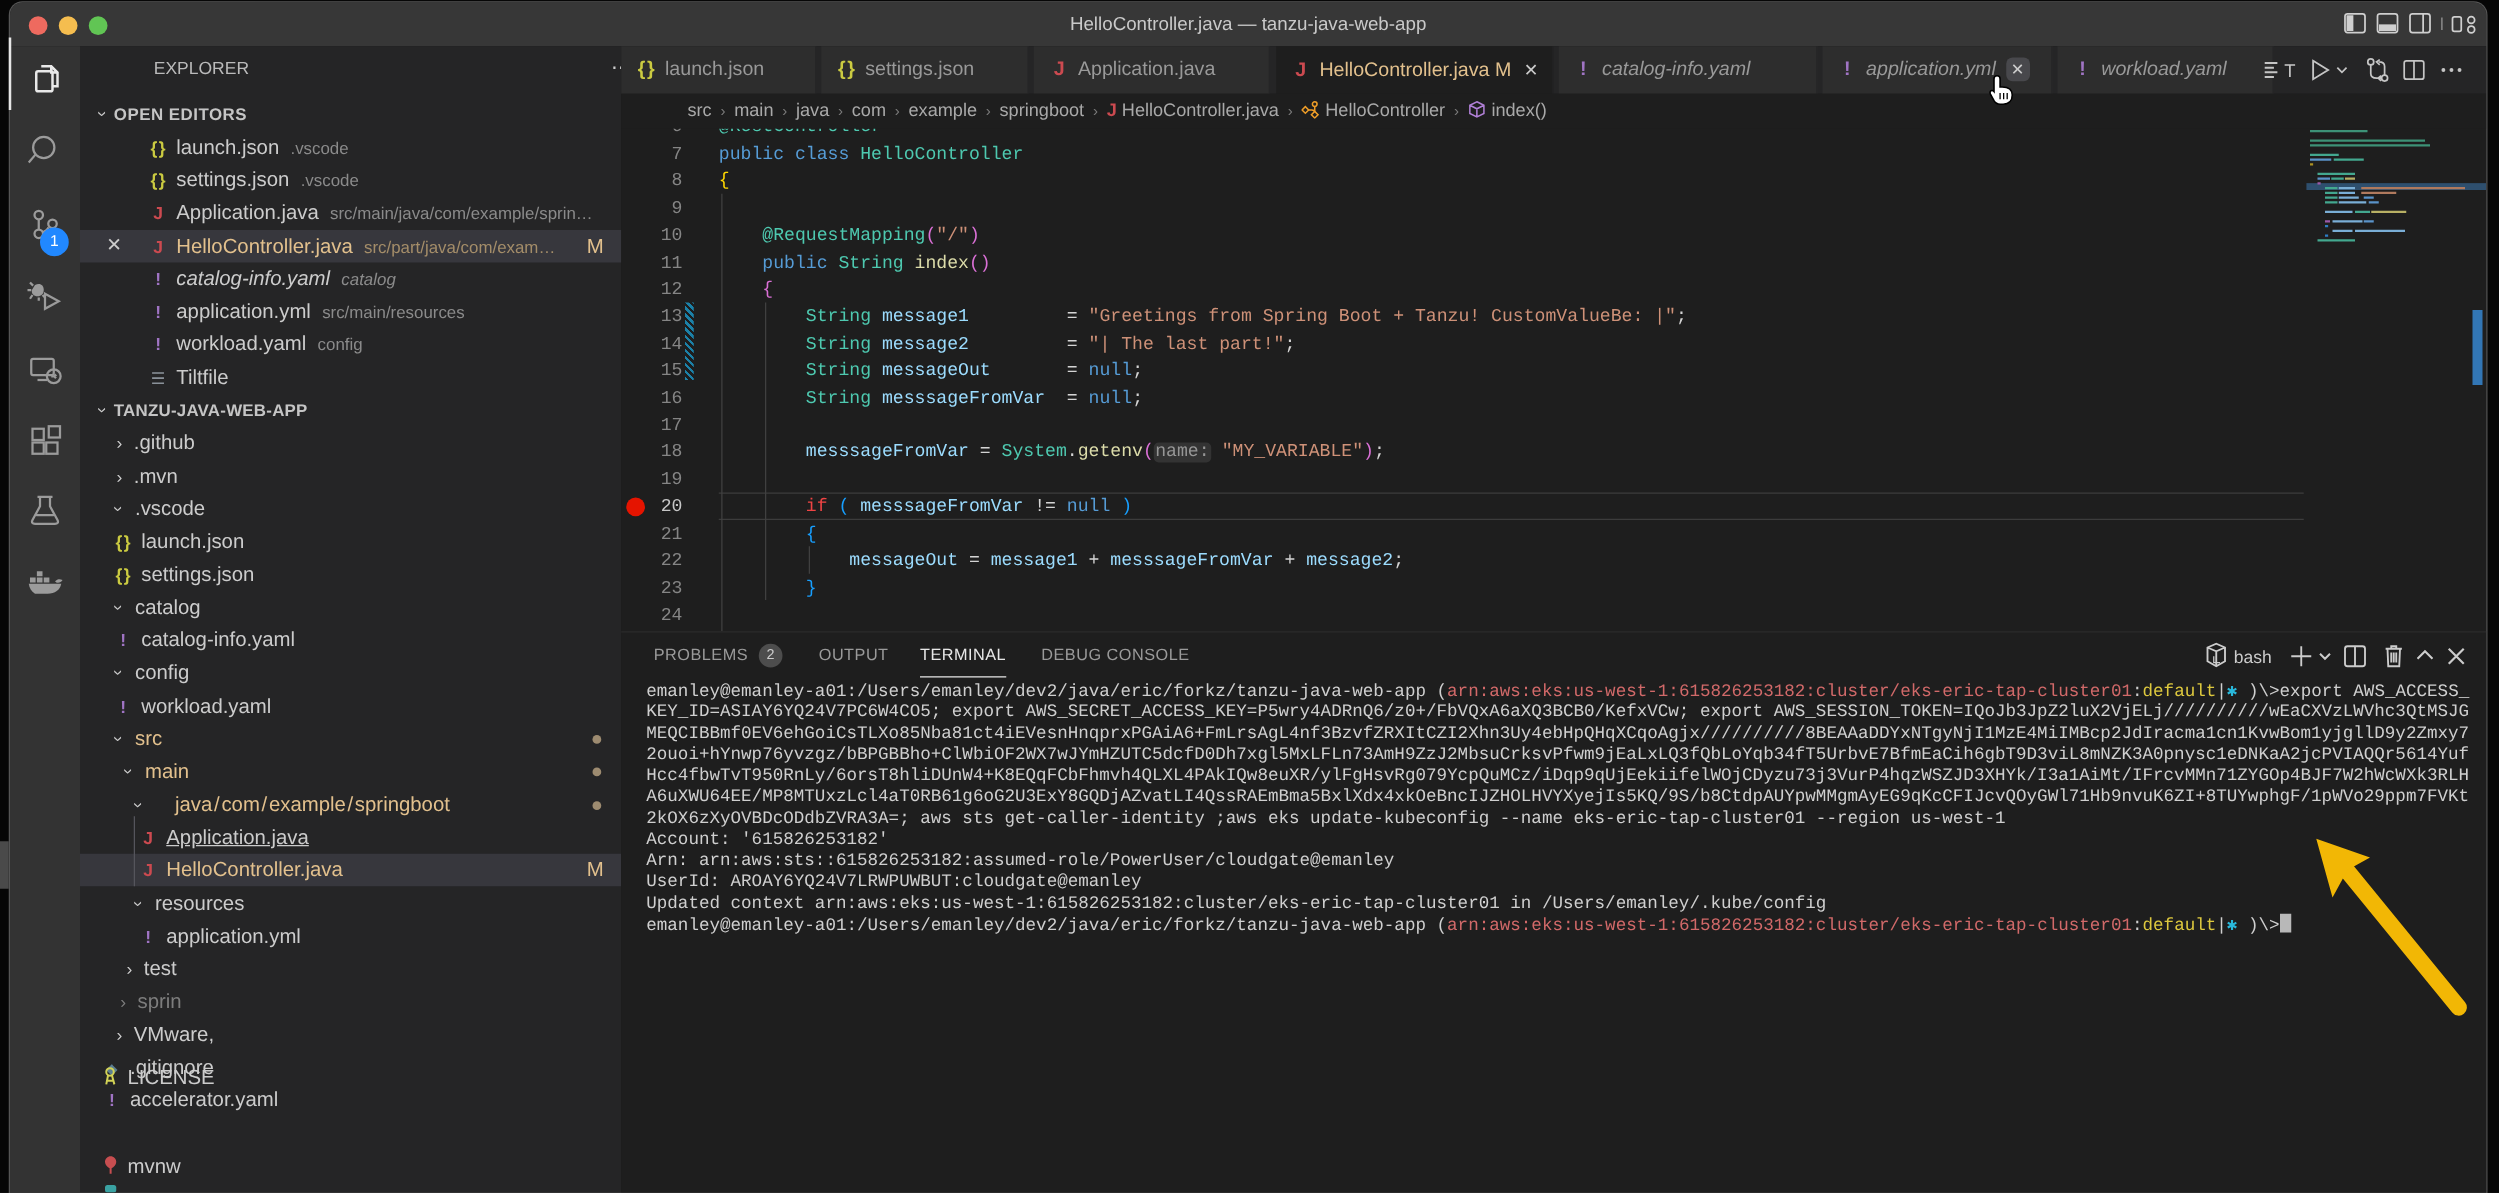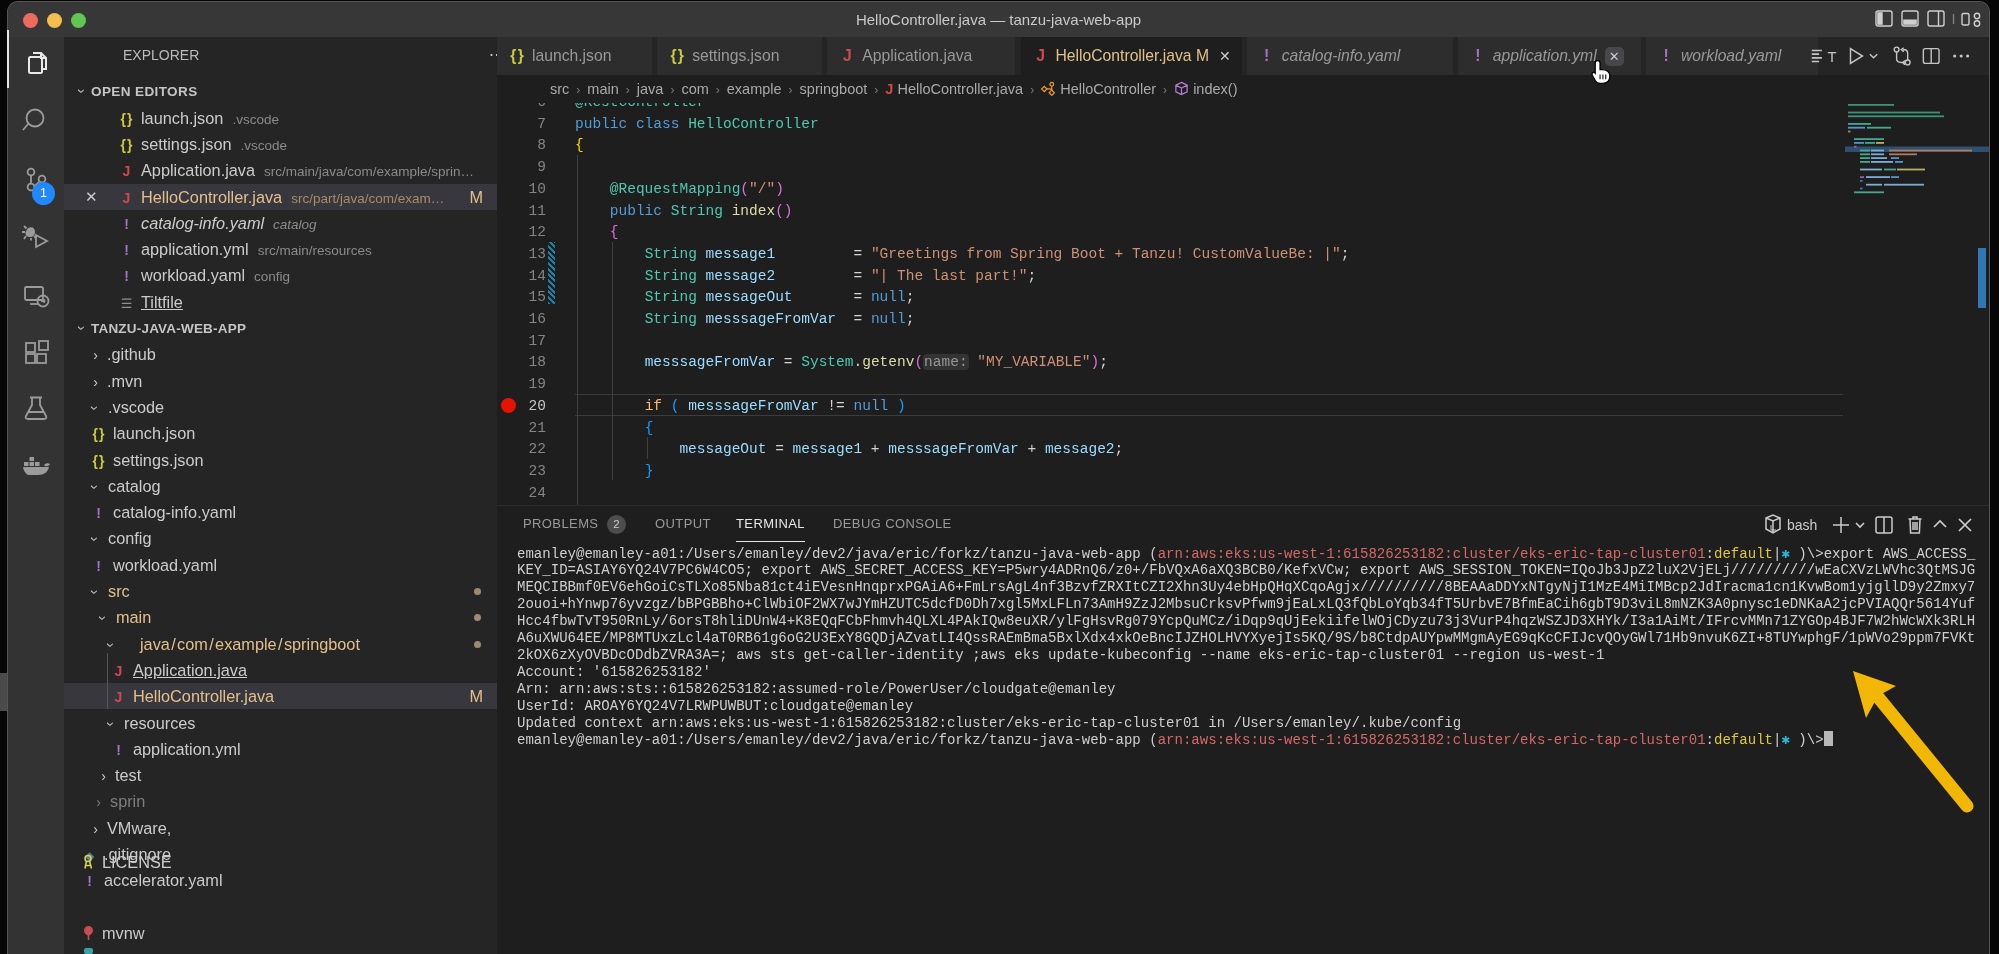--- a/index.html
+++ b/index.html
@@ -34,21 +34,21 @@
 
 #panel { position:absolute; left:0; top:468px; right:0; bottom:0; background:#1e1e1e; border-top:1px solid #2b2b2b; }
 #panelhead { position:absolute; left:0; top:0; width:100%; height:37px; font-size:13px; color:#9a9a9a; }
 .ptab { position:absolute; top:0; height:36px; line-height:36px; letter-spacing:0.4px; }
 .ptab.active { color:#e7e7e7; border-bottom:1.5px solid #e7e7e7; }
 #terminal { position:absolute; left:20px; top:39.5px; }
 pre.term { font-family:"Liberation Mono",monospace; font-size:14.05px; line-height:16.9px; color:#cfcfcf; }
 .tred { color:#d16969; } .tyel { color:#ddc83e; } .tcyan { color:#29b8db; }
 
 .kw { color:#569cd6; } .cls { color:#4ec9b0; } .fn { color:#dcdcaa; } .v { color:#9cdcfe; }
-.str { color:#ce9178; } .ctl { color:#fdba74; } .b1 { color:#ffd700; } .b2 { color:#da70d6; } .b3 { color:#179fff; }
+.str { color:#ce9178; } .ctl { color:#ef4444; } .b1 { color:#ffd700; } .b2 { color:#da70d6; } .b3 { color:#179fff; }
 .hint { color:#969696; background:#333333; border-radius:4px; padding:0 1px; }
 
 .srow { position:absolute; left:0; width:100%; height:26.3px; line-height:26.3px; font-size:16.3px; white-space:nowrap; }
 .sel { background:#37373d; }
 .desc { color:#8b8b8b; font-size:13.5px; margin-left:9px; }
 .mod { color:#e2c08d; }
 .chev { display:inline-block; width:17px; color:#cccccc; font-size:14px; text-align:center; }
 .chev b { display:inline-block; transform:rotate(90deg); font-weight:normal; }
 .badgeM { position:absolute; right:14px; color:#e2c08d; }
 .dot { position:absolute; right:16px; top:10px; width:7px; height:7px; border-radius:50%; background:#9d8b70; }
@@ -128,21 +128,21 @@
   <div id="sidebar">
     <div class="srow" style="top:3px;height:28px;line-height:28px;margin-left:34px;"><span style="margin-left:25px;font-size:14px;color:#bbbbbb;">EXPLORER</span><span style="position:absolute;right:25px;color:#cccccc;letter-spacing:1px;">⋯</span></div>
     <div class="srow" style="top:41px;font-size:13.5px;font-weight:bold;color:#c5c5c5;"><span class="chev" style="margin-left:10px;"><b>›</b></span><span style="letter-spacing:0.4px;">OPEN EDITORS</span></div>
     <div class="srow" style="top:67.6px;"><span style="margin-left:54px;" class="ic icB">{ }</span>launch.json<span class="desc">.vscode</span></div>
     <div class="srow" style="top:93.9px;"><span style="margin-left:54px;" class="ic icB">{ }</span>settings.json<span class="desc">.vscode</span></div>
     <div class="srow" style="top:120.2px;"><span style="margin-left:54px;" class="ic icJ">J</span>Application.java<span class="desc">src/main/java/com/example/sprin…</span></div>
     <div class="srow sel" style="top:146.5px;"><span style="position:absolute;left:21px;color:#cccccc;font-size:15px;">✕</span><span style="margin-left:54px;" class="ic icJ">J</span><span class="mod">HelloController.java</span><span class="desc" style="color:#a48d69;">src/part/java/com/exam…</span><span class="badgeM">M</span></div>
     <div class="srow" style="top:172.8px;"><span style="margin-left:54px;" class="ic icE">!</span><i>catalog-info.yaml</i><span class="desc"><i>catalog</i></span></div>
     <div class="srow" style="top:199.1px;"><span style="margin-left:54px;" class="ic icE">!</span>application.yml<span class="desc">src/main/resources</span></div>
     <div class="srow" style="top:225.4px;"><span style="margin-left:54px;" class="ic icE">!</span>workload.yaml<span class="desc">config</span></div>
-    <div class="srow" style="top:251.7px;text-decoration:underline;"><span style="margin-left:54px;color:#8a9199;font-size:13px;" class="ic">☰</span>Tiltfile</div>
+    <div class="srow" style="top:251.7px;"><span style="margin-left:54px;color:#8a9199;font-size:13px;" class="ic">☰</span>Tiltfile</div>
     <div class="srow" style="top:278px;font-size:13.5px;font-weight:bold;color:#c5c5c5;"><span class="chev" style="margin-left:10px;"><b>›</b></span><span style="letter-spacing:0.2px;">TANZU-JAVA-WEB-APP</span></div>
     <div class="srow" style="top:304.3px;"><span class="chev" style="margin-left:23px;">›</span><span style="margin-left:3px;">.github</span></div>
     <div class="srow" style="top:330.6px;"><span class="chev" style="margin-left:23px;">›</span><span style="margin-left:3px;">.mvn</span></div>
     <div class="srow" style="top:356.9px;"><span class="chev" style="margin-left:23px;"><b>›</b></span><span style="margin-left:4px;">.vscode</span></div>
     <div class="srow" style="top:383.2px;"><span style="margin-left:26px;" class="ic icB">{ }</span>launch.json</div>
     <div class="srow" style="top:409.5px;"><span style="margin-left:26px;" class="ic icB">{ }</span>settings.json</div>
     <div class="srow" style="top:435.8px;"><span class="chev" style="margin-left:23px;"><b>›</b></span><span style="margin-left:4px;">catalog</span></div>
     <div class="srow" style="top:462.1px;"><span style="margin-left:26px;" class="ic icE">!</span>catalog-info.yaml</div>
     <div class="srow" style="top:488.4px;"><span class="chev" style="margin-left:23px;"><b>›</b></span><span style="margin-left:4px;">config</span></div>
     <div class="srow" style="top:514.7px;"><span style="margin-left:26px;" class="ic icE">!</span>workload.yaml</div>

